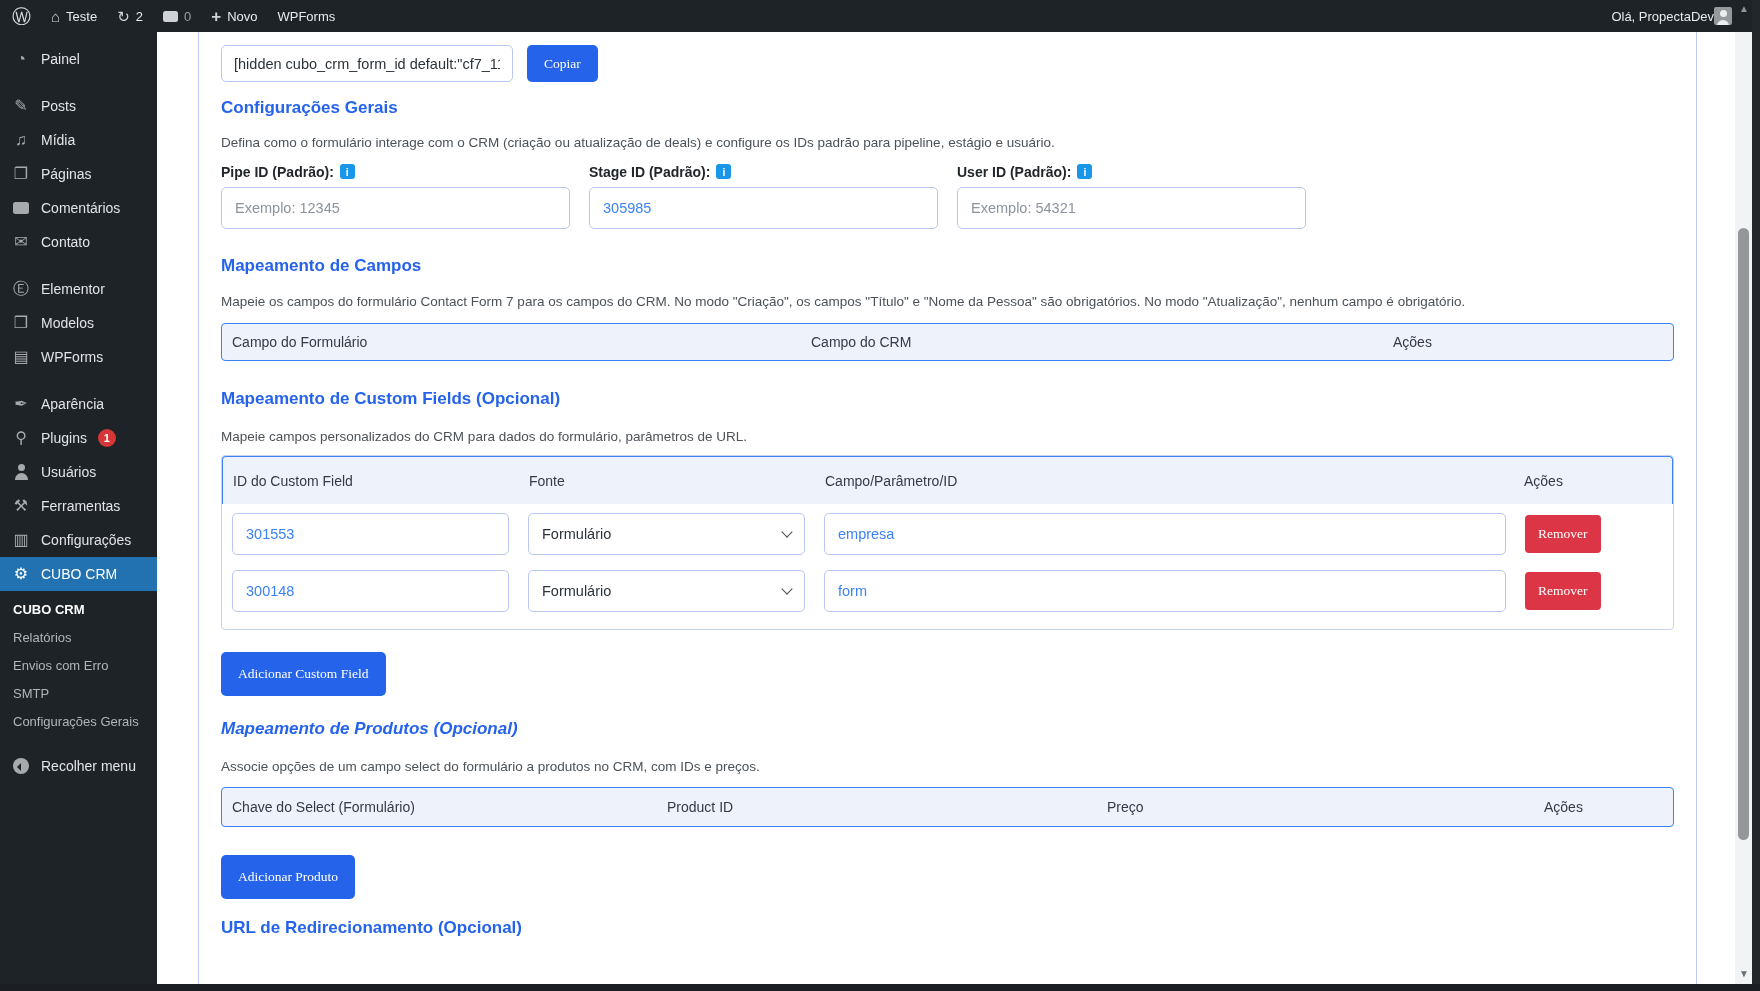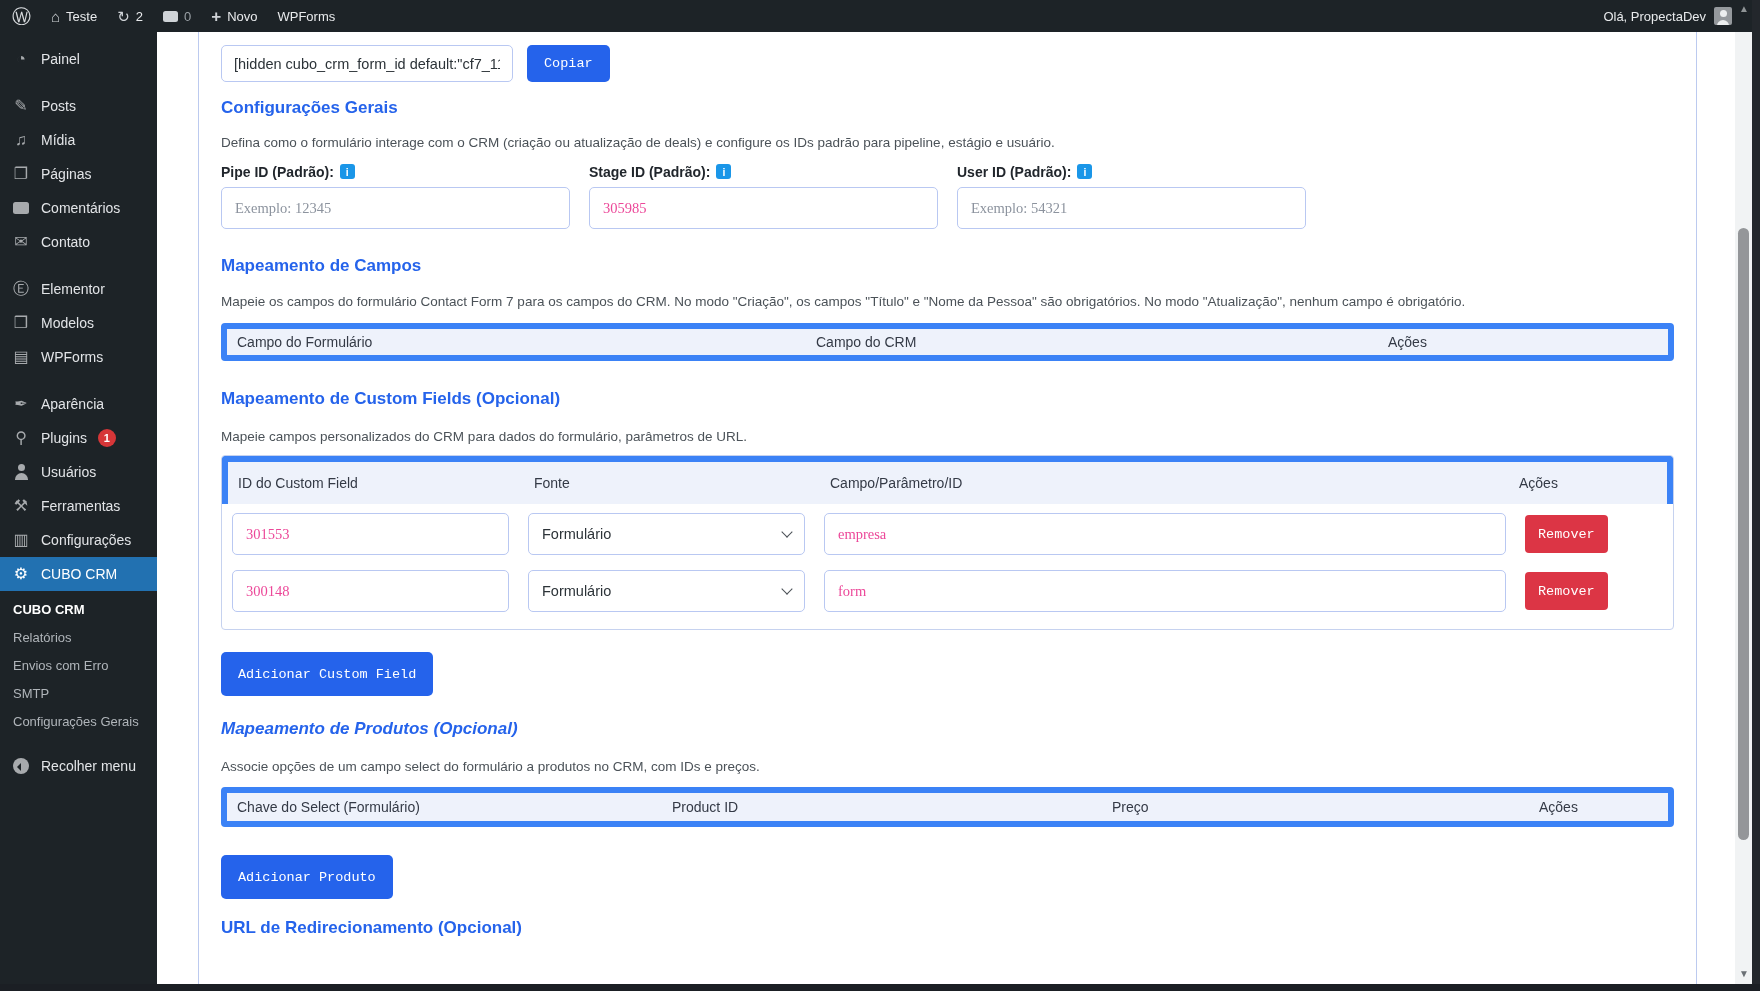--- a/index.html
+++ b/index.html
@@ -8,21 +8,21 @@
 
   
   #adminbar { position:absolute; top:0; left:0; width:1760px; height:32px; background:#1d2327;
     display:flex; align-items:center; color:#e8eaec; font-size:13px; z-index:30; }
   .ab-left { display:flex; align-items:center; gap:20px; padding-left:12px; }
   .ab-item { display:flex; align-items:center; gap:6px; cursor:pointer; color:#e8eaec; }
   .ab-ic { font-style:normal; color:#cfd3d7; font-size:15px; line-height:1; }
   .ab-logo { font-size:19px; color:#d7dadd; }
   .ab-count-dim { color:#9aa0a5; }
   .ab-plus { font-size:17px; font-weight:700; color:#cfd3d7; }
-  .ab-right { margin-left:auto; display:flex; align-items:center; gap:8px; padding-right:28px;text-align:center; }
+  .ab-right { margin-left:auto; display:flex; align-items:center; padding-right:28px;text-align:center; }
   
   .bubble { position:relative; width:15px; height:11px; background:#cfd3d7; border-radius:2.5px; display:inline-block; }
   .bubble::after { content:""; position:absolute; left:2px; bottom:-4px; border:4px solid transparent; border-top-color:#cfd3d7; border-left-width:2px; border-right-width:2px; }
   
   .avatar { width:18px; height:18px; background:#95999d; border-radius:2px; position:relative; overflow:hidden; }
   .avatar::before { content:""; position:absolute; top:3px; left:5.5px; width:7px; height:7px; border-radius:50%; background:#eceeef; }
   .avatar::after { content:""; position:absolute; bottom:-3px; left:3px; width:12px; height:8px; border-radius:6px 6px 0 0; background:#eceeef; }
 
   
   #sidebar { position:absolute; top:32px; left:0; width:157px; bottom:0; background:#1d2327; padding-top:10px; z-index:20; }
@@ -47,50 +47,50 @@
   .ic-collapse::before { content:""; position:absolute; top:4.5px; left:4px; border:4px solid transparent; border-right-color:#1d2327; border-left-width:0; }
 
   
   #main { position:absolute; top:32px; left:157px; right:25px; bottom:0; overflow:hidden; background:#fff; }
   #card { margin-left:41px; margin-top:-10px; width:1499px; min-height:1080px;
     border:1px solid #bccaef; border-radius:6px; background:#fff; padding:0 22px 30px 22px; }
 
   .code-row { margin-top:22px; display:flex; align-items:center; gap:14px; }
   .code-input { width:292px; height:37px; border:1px solid #b9c8f2; border-radius:5px; padding:0 12px;
     font-family:"Liberation Sans", sans-serif; font-size:14.5px; color:#2c3338; background:#fff; }
-  .btn { border:none; border-radius:5px; color:#fff; font-family:Liberation Mono, monospace; cursor:pointer; }
+  .btn { border:none; border-radius:5px; color:#fff; font-family:Liberation Serif, serif; cursor:pointer; }
   .btn-primary { background:#2563eb; }
   .btn-copy { height:37px; padding:0 17px; font-size:13.5px; }
   .btn-add { height:44px; padding:0 17px; font-size:13.5px; }
   .btn-danger { background:#dc3545; height:38px; padding:0 13px; font-size:13.5px; border-radius:4px; }
 
   h2.sec { font-size:17px; font-weight:700; color:#2563eb; line-height:20px; }
   .desc { font-size:13.5px; color:#4b5258; line-height:17px; }
 
   .mt16{margin-top:16px;} .mt17{margin-top:17px;} .mt12{margin-top:12px;} .mt13{margin-top:13px;}
   .mt27{margin-top:27px;} .mt24{margin-top:24px;} .mt20{margin-top:28px;} .mt19{margin-top:19px;}
   .mt10{margin-top:10px;} .mt22{margin-top:22px;} .mt23{margin-top:23px;font-style:italic;}
 
   
   .fields4 { display:grid; grid-template-columns:repeat(4, 1fr); column-gap:19px; }
   .field label { display:flex; align-items:center; gap:6px; font-size:14px; font-weight:700; color:#21262c; height:17px; }
   .info-ic { width:15px; height:15px; border-radius:3px; background:#1a96e8; color:#fff; font-size:10.5px; font-weight:700;
     display:inline-flex; align-items:center; justify-content:center; cursor:pointer; }
   .info-ic::before { content:"i"; }
   .field .ctl { margin-top:7px; }
   .tb-input { width:100%; height:42px; border:1px solid #b9c8f2; border-radius:5px; padding:0 13px;
-    font-family:Liberation Serif, serif; font-size:14.5px; color:#ec4899; }
+    font-family:Liberation Sans, sans-serif; font-size:14.5px; color:#3b82f6; }
   .tb-input::placeholder { color:#8c939e; opacity:1; }
   .selbox { width:100%; height:42px; border:1px solid #b9c8f2; border-radius:5px; padding:0 13px; background:#fff;
     display:flex; align-items:center; justify-content:space-between; font-size:14.5px; color:#2c3338; cursor:pointer; }
   .chev { width:8px; height:8px; border-right:1.8px solid #4a5056; border-bottom:1.8px solid #4a5056;
     transform:rotate(45deg); margin-top:-4px; flex:none; }
 
   
-  .band { border:6px solid #3b82f6; background:#eef2fb; border-radius:4px; display:grid; align-items:center;
+  .band { border:1px solid #3b82f6; background:#eef2fb; border-radius:4px; display:grid; align-items:center;
     font-size:14px; color:#343a46; padding:0 10px; }
   .band > div { white-space:nowrap; }
   .band1 { height:38px; grid-template-columns:569px 1fr 270px; column-gap:10px; }
   .bandcf { height:48px; grid-template-columns:277px 277px 1fr 138px; column-gap:19px; border-radius:4px 4px 0 0; border-bottom:none; }
   .band3 { height:40px; grid-template-columns:425px 430px 1fr 119px; column-gap:10px; }
 
   
   .cf-table { border:1px solid #c6d2ef; border-radius:4px; background:#fff; }
   .cf-rows { padding:9px 10px 17px 10px; }
   .cf-row { display:grid; grid-template-columns:277px 277px 1fr 138px; column-gap:19px; align-items:center; }

